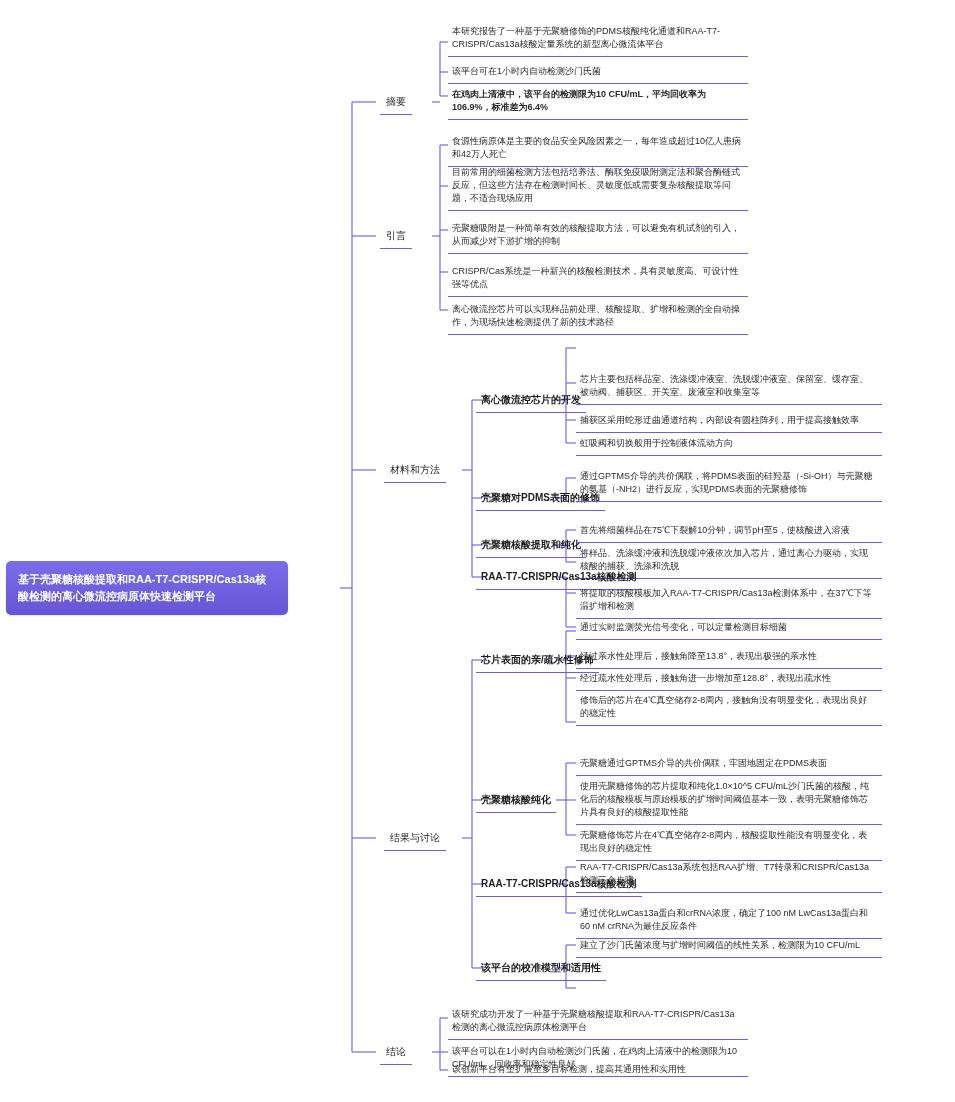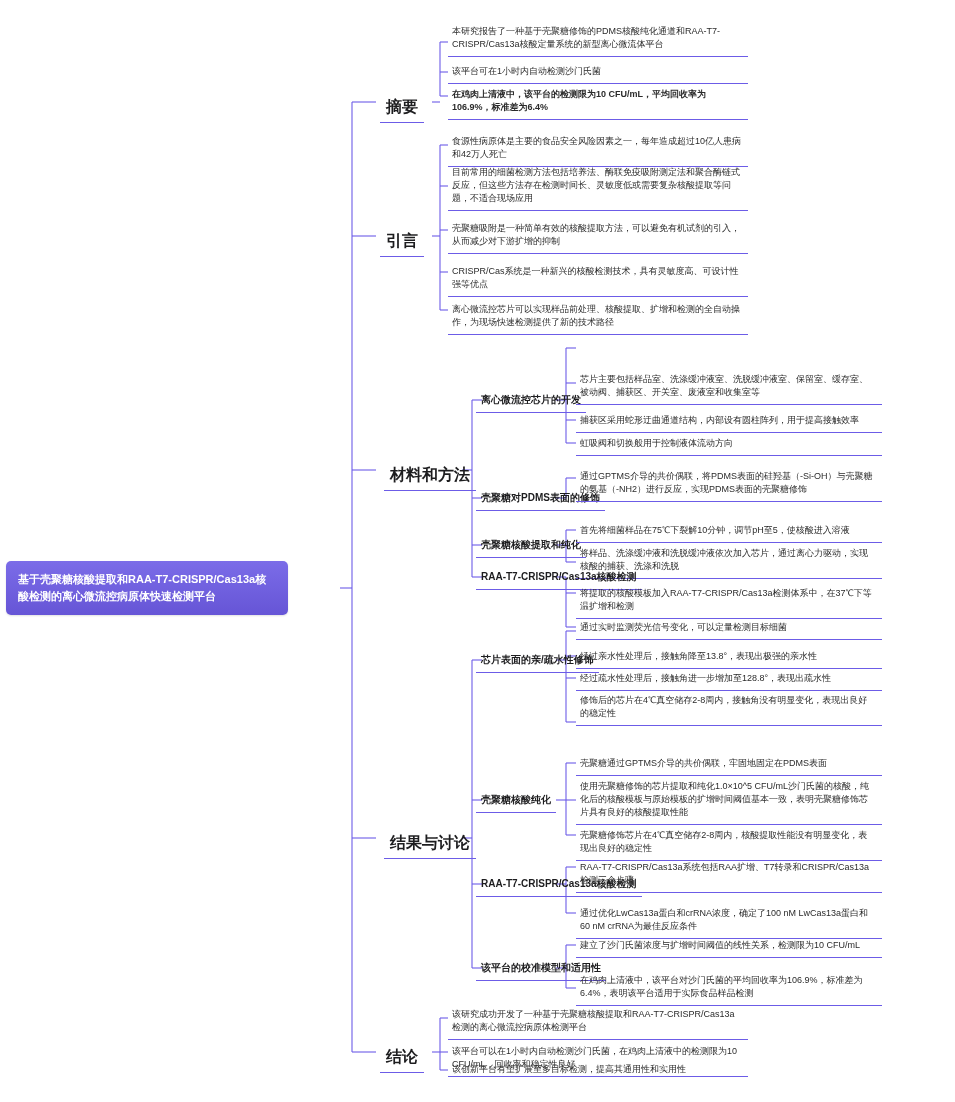--- a/index.html
+++ b/index.html
@@ -37,22 +37,22 @@
     border-radius: 5px;
     padding: 10px 12px;
     font-size: 11px;
     font-weight: bold;
     line-height: 1.55;
     box-shadow: 0 1px 2px rgba(0,0,0,0.12);
   }
   
   .topic {
     color: #1d1d1f;
-    font-weight: bold;
-    font-size: 16px;
+    font-weight: normal;
+    font-size: 10px;
     padding: 3px 6px 4px 6px;
     border-bottom: 1.6px solid #6C5CE7;
     white-space: nowrap;
   }
   
   .subtopic {
     color: #1d1d1f;
     font-weight: bold;
     font-size: 10px;
     padding: 3px 5px 4px 5px;
@@ -212,21 +212,20 @@
   <div class="node leaf" style="left:576px; top:754px; width:306px;">壳聚糖通过GPTMS介导的共价偶联，牢固地固定在PDMS表面</div>
   <div class="node leaf" style="left:576px; top:777px; width:306px;">使用壳聚糖修饰的芯片提取和纯化1.0×10^5 CFU/mL沙门氏菌的核酸，纯化后的核酸模板与原始模板的扩增时间阈值基本一致，表明壳聚糖修饰芯片具有良好的核酸提取性能</div>
   <div class="node leaf" style="left:576px; top:826px; width:306px;">壳聚糖修饰芯片在4℃真空储存2-8周内，核酸提取性能没有明显变化，表现出良好的稳定性</div>
 
   <div class="node subtopic" style="left:476px; top:874px;">RAA-T7-CRISPR/Cas13a核酸检测</div>
   <div class="node leaf" style="left:576px; top:858px; width:306px;">RAA-T7-CRISPR/Cas13a系统包括RAA扩增、T7转录和CRISPR/Cas13a检测三个步骤</div>
   <div class="node leaf" style="left:576px; top:904px; width:306px;">通过优化LwCas13a蛋白和crRNA浓度，确定了100 nM LwCas13a蛋白和60 nM crRNA为最佳反应条件</div>
 
   <div class="node subtopic" style="left:476px; top:958px;">该平台的校准模型和适用性</div>
   <div class="node leaf" style="left:576px; top:936px; width:306px;">建立了沙门氏菌浓度与扩增时间阈值的线性关系，检测限为10 CFU/mL</div>
-  <div class="node leaf" style="left:576px; top:971px; width:306px;">在鸡肉上清液中，该平台对沙门氏菌的平均回收率为106.9%，标准差为6.4%，表明该平台适用于实际食品样品检测</div>
 
   <div class="node topic" style="left:380px; top:1042px;">结论</div>
 
   <div class="node leaf" style="left:448px; top:1005px; width:300px;">该研究成功开发了一种基于壳聚糖核酸提取和RAA-T7-CRISPR/Cas13a检测的离心微流控病原体检测平台</div>
   <div class="node leaf" style="left:448px; top:1042px; width:300px;">该平台可以在1小时内自动检测沙门氏菌，在鸡肉上清液中的检测限为10 CFU/mL，回收率和稳定性良好</div>
   <div class="node leaf noline" style="left:448px; top:1060px; width:300px;">该创新平台有望扩展至多目标检测，提高其通用性和实用性</div>
 
 </div>
 
 </body></html>

